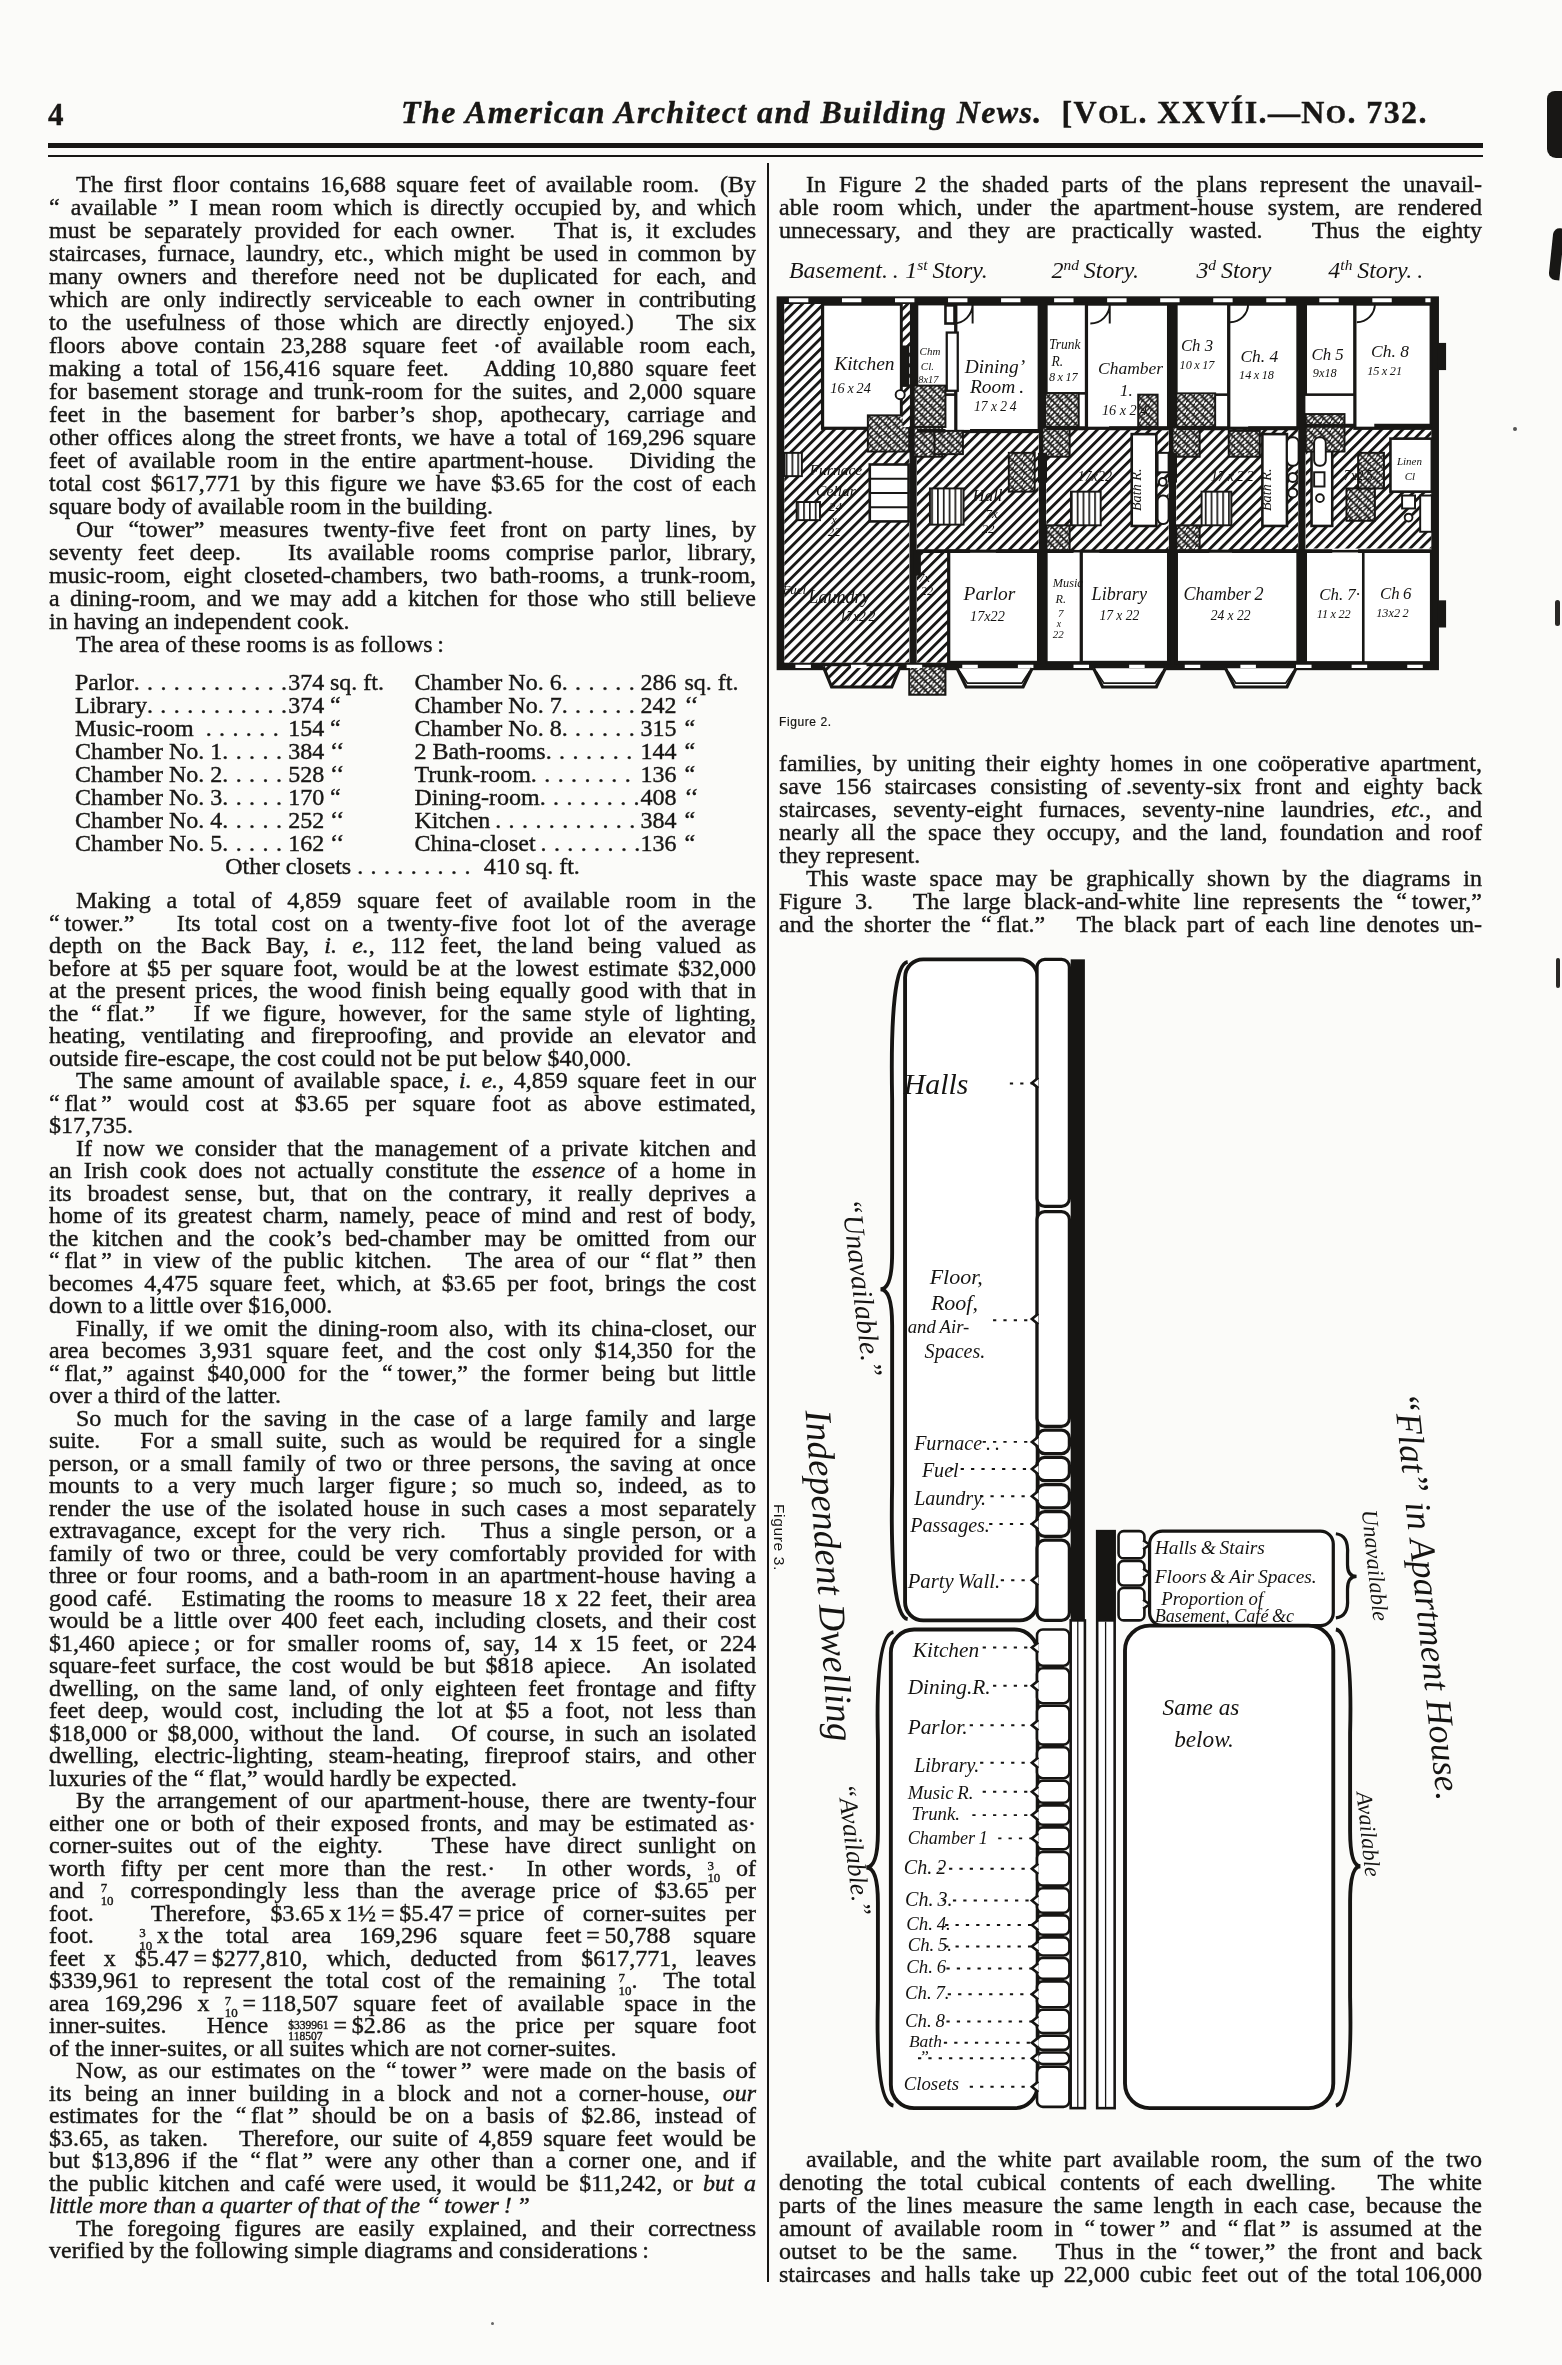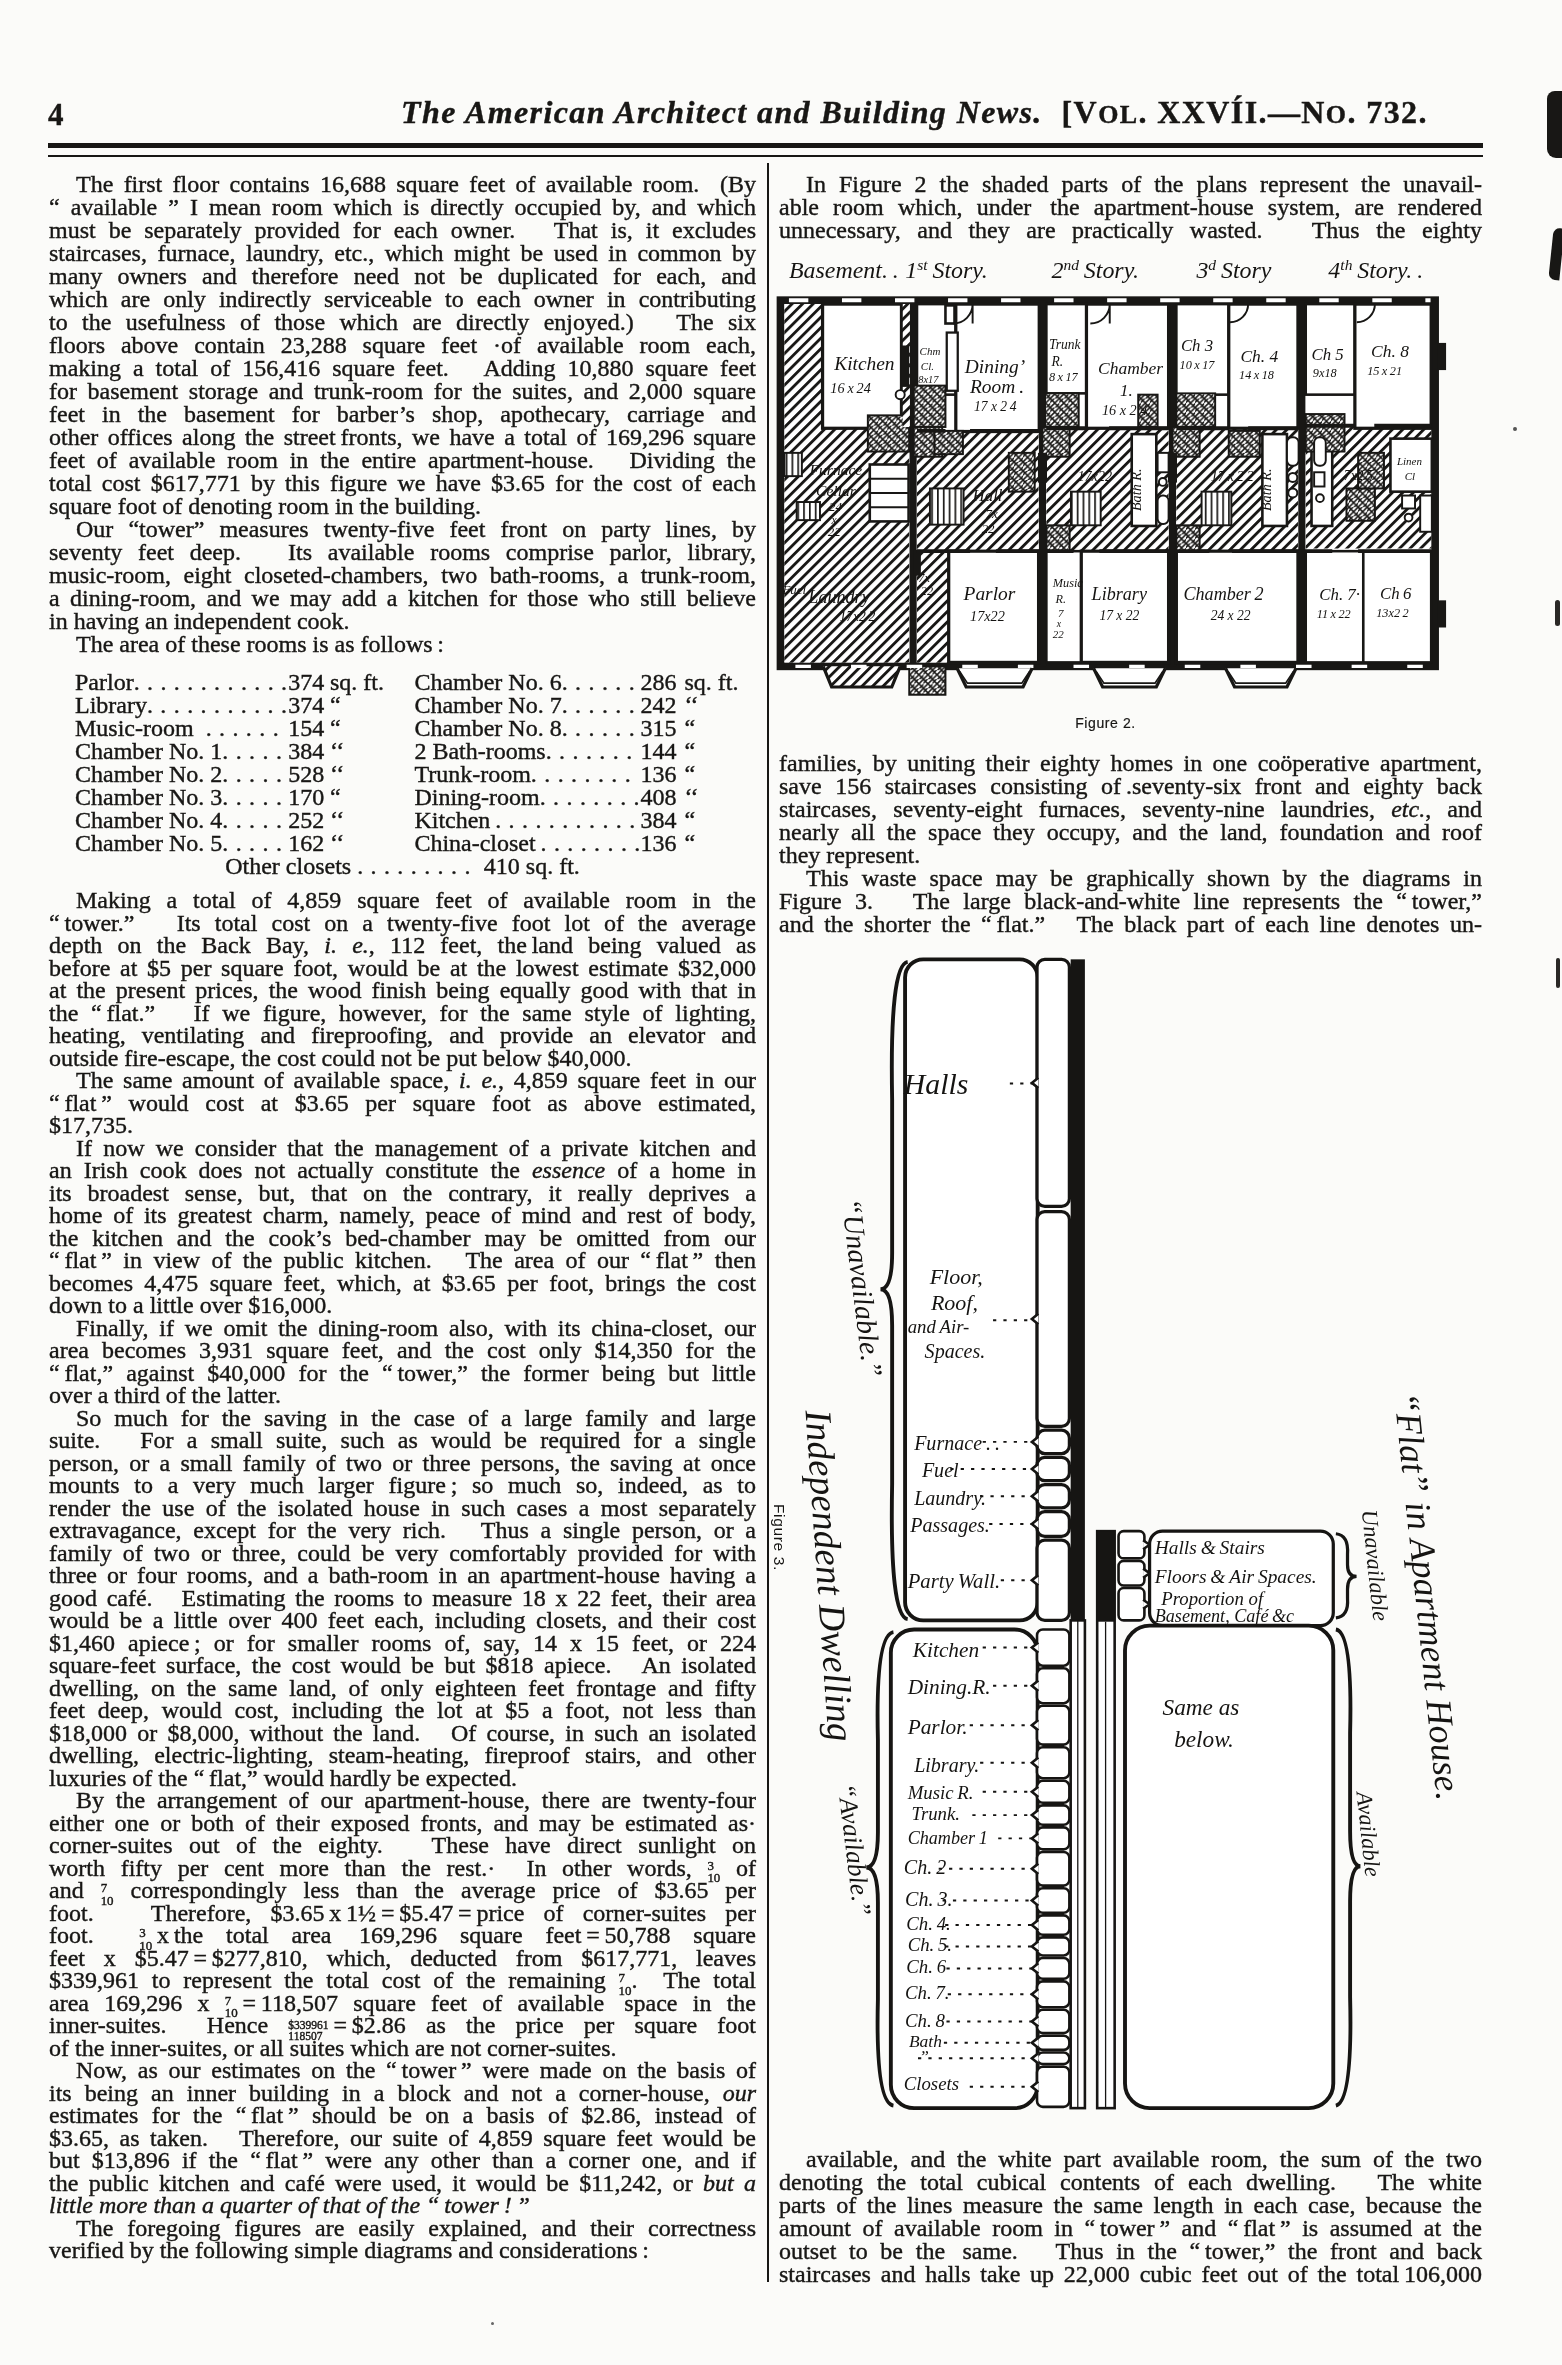--- a/index.html
+++ b/index.html
@@ -48,21 +48,21 @@
 <div class="l ">many owners and therefore need not be duplicated for each, and</div>
 <div class="l ">which are only indirectly serviceable to each owner in contributing</div>
 <div class="l ">to the usefulness of those which are directly enjoyed.) &nbsp; The six</div>
 <div class="l ">floors above contain 23,288 square feet ·of available room each,</div>
 <div class="l ">making a total of 156,416 square feet. &nbsp; Adding 10,880 square feet</div>
 <div class="l ">for basement storage and trunk-room for the suites, and 2,000 square</div>
 <div class="l ">feet in the basement for barber’s shop, apothecary, carriage and</div>
 <div class="l ">other offices along the street fronts, we have a total of 169,296 square</div>
 <div class="l ">feet of available room in the entire apartment-house. &nbsp; Dividing the</div>
 <div class="l ">total cost $617,771 by this figure we have $3.65 for the cost of each</div>
-<div class="l e">square foot of denoting room in the building.</div>
+<div class="l e">square body of available room in the building.</div>
 <div class="l i">Our “tower” measures twenty-five feet front on party lines, by</div>
 <div class="l ">seventy feet deep. &nbsp; Its available rooms comprise parlor, library,</div>
 <div class="l ">music-room, eight closeted-chambers, two bath-rooms, a trunk-room,</div>
 <div class="l ">a dining-room, and we may add a kitchen for those who still believe</div>
 <div class="l e">in having an independent cook.</div>
 <div class="l i e">The area of these rooms is as follows :</div>
 </div>
 <div class="col" style="left:49px;top:671px;line-height:23px">
 <div class="l tb">
       <span class="th thl">
@@ -419,21 +419,21 @@
 <text x="1966" y="790" font-size="22" transform="rotate(-90 1966 790)">Bath R.</text>
 <text x="2078" y="742" font-size="21">7x2 5</text>
 <text x="2160" y="718" font-size="17">Linen</text>
 <text x="2172" y="742" font-size="17">Cl</text>
 <text x="2040" y="928" font-size="26">Ch. 7·</text>
 <text x="2036" y="956" font-size="19">11 x 22</text>
 <text x="2134" y="926" font-size="26">Ch 6</text>
 <text x="2128" y="954" font-size="19">13x2 2</text>
 </g>
 </svg>
-<div class="abs" style="left:779px;top:715px;width:653px;text-align:center;font-family:'Liberation Sans',sans-serif;font-size:14px;letter-spacing:0.6px;-webkit-text-stroke:0.2px #181715">Figure 2.</div>
+<div class="abs" style="left:779px;top:715px;width:653px;text-align:left;font-family:'Liberation Sans',sans-serif;font-size:12px;letter-spacing:0.6px;-webkit-text-stroke:0.2px #181715">Figure 2.</div>
 
 <div class="col" style="left:779px;top:752px;width:703px;line-height:23px">
 <div class="l ">families, by uniting their eighty homes in one coöperative apartment,</div>
 <div class="l ">save 156 staircases consisting of .seventy-six front and eighty back</div>
 <div class="l ">staircases, seventy-eight furnaces, seventy-nine laundries, <i>etc.</i>, and</div>
 <div class="l ">nearly all the space they occupy, and the land, foundation and roof</div>
 <div class="l e">they represent.</div>
 <div class="l i">This waste space may be graphically shown by the diagrams in</div>
 <div class="l ">Figure 3. &nbsp; The large black-and-white line represents the “ tower,”</div>
 <div class="l ">and the shorter the “ flat.” &nbsp; The black part of each line denotes un-</div>

